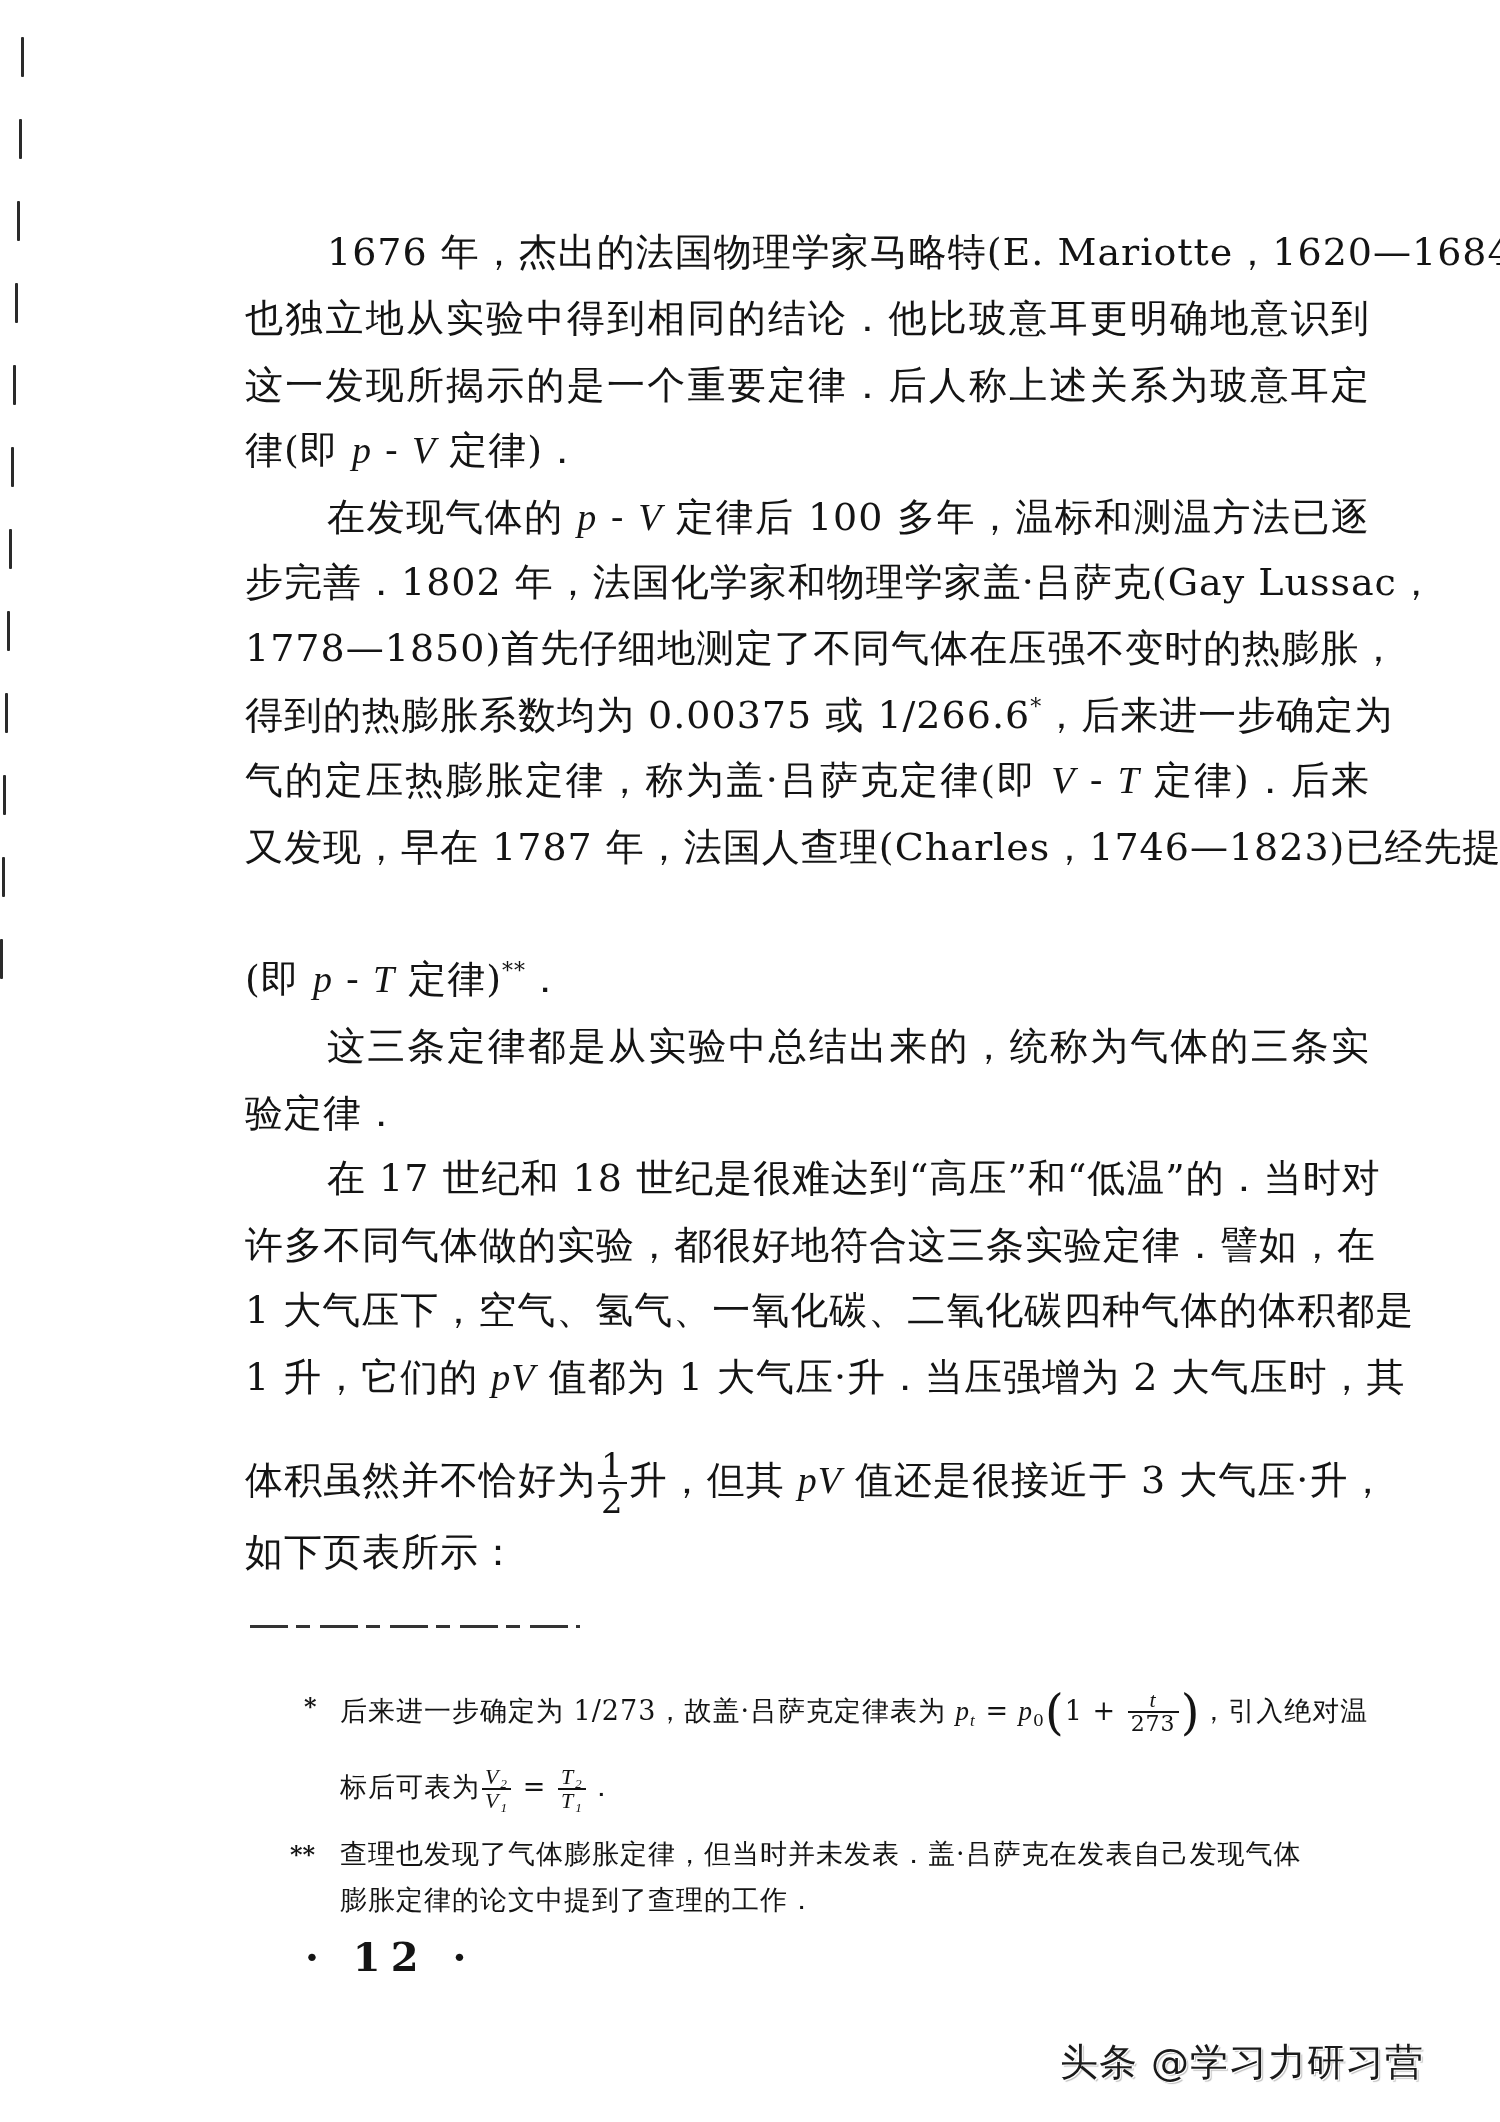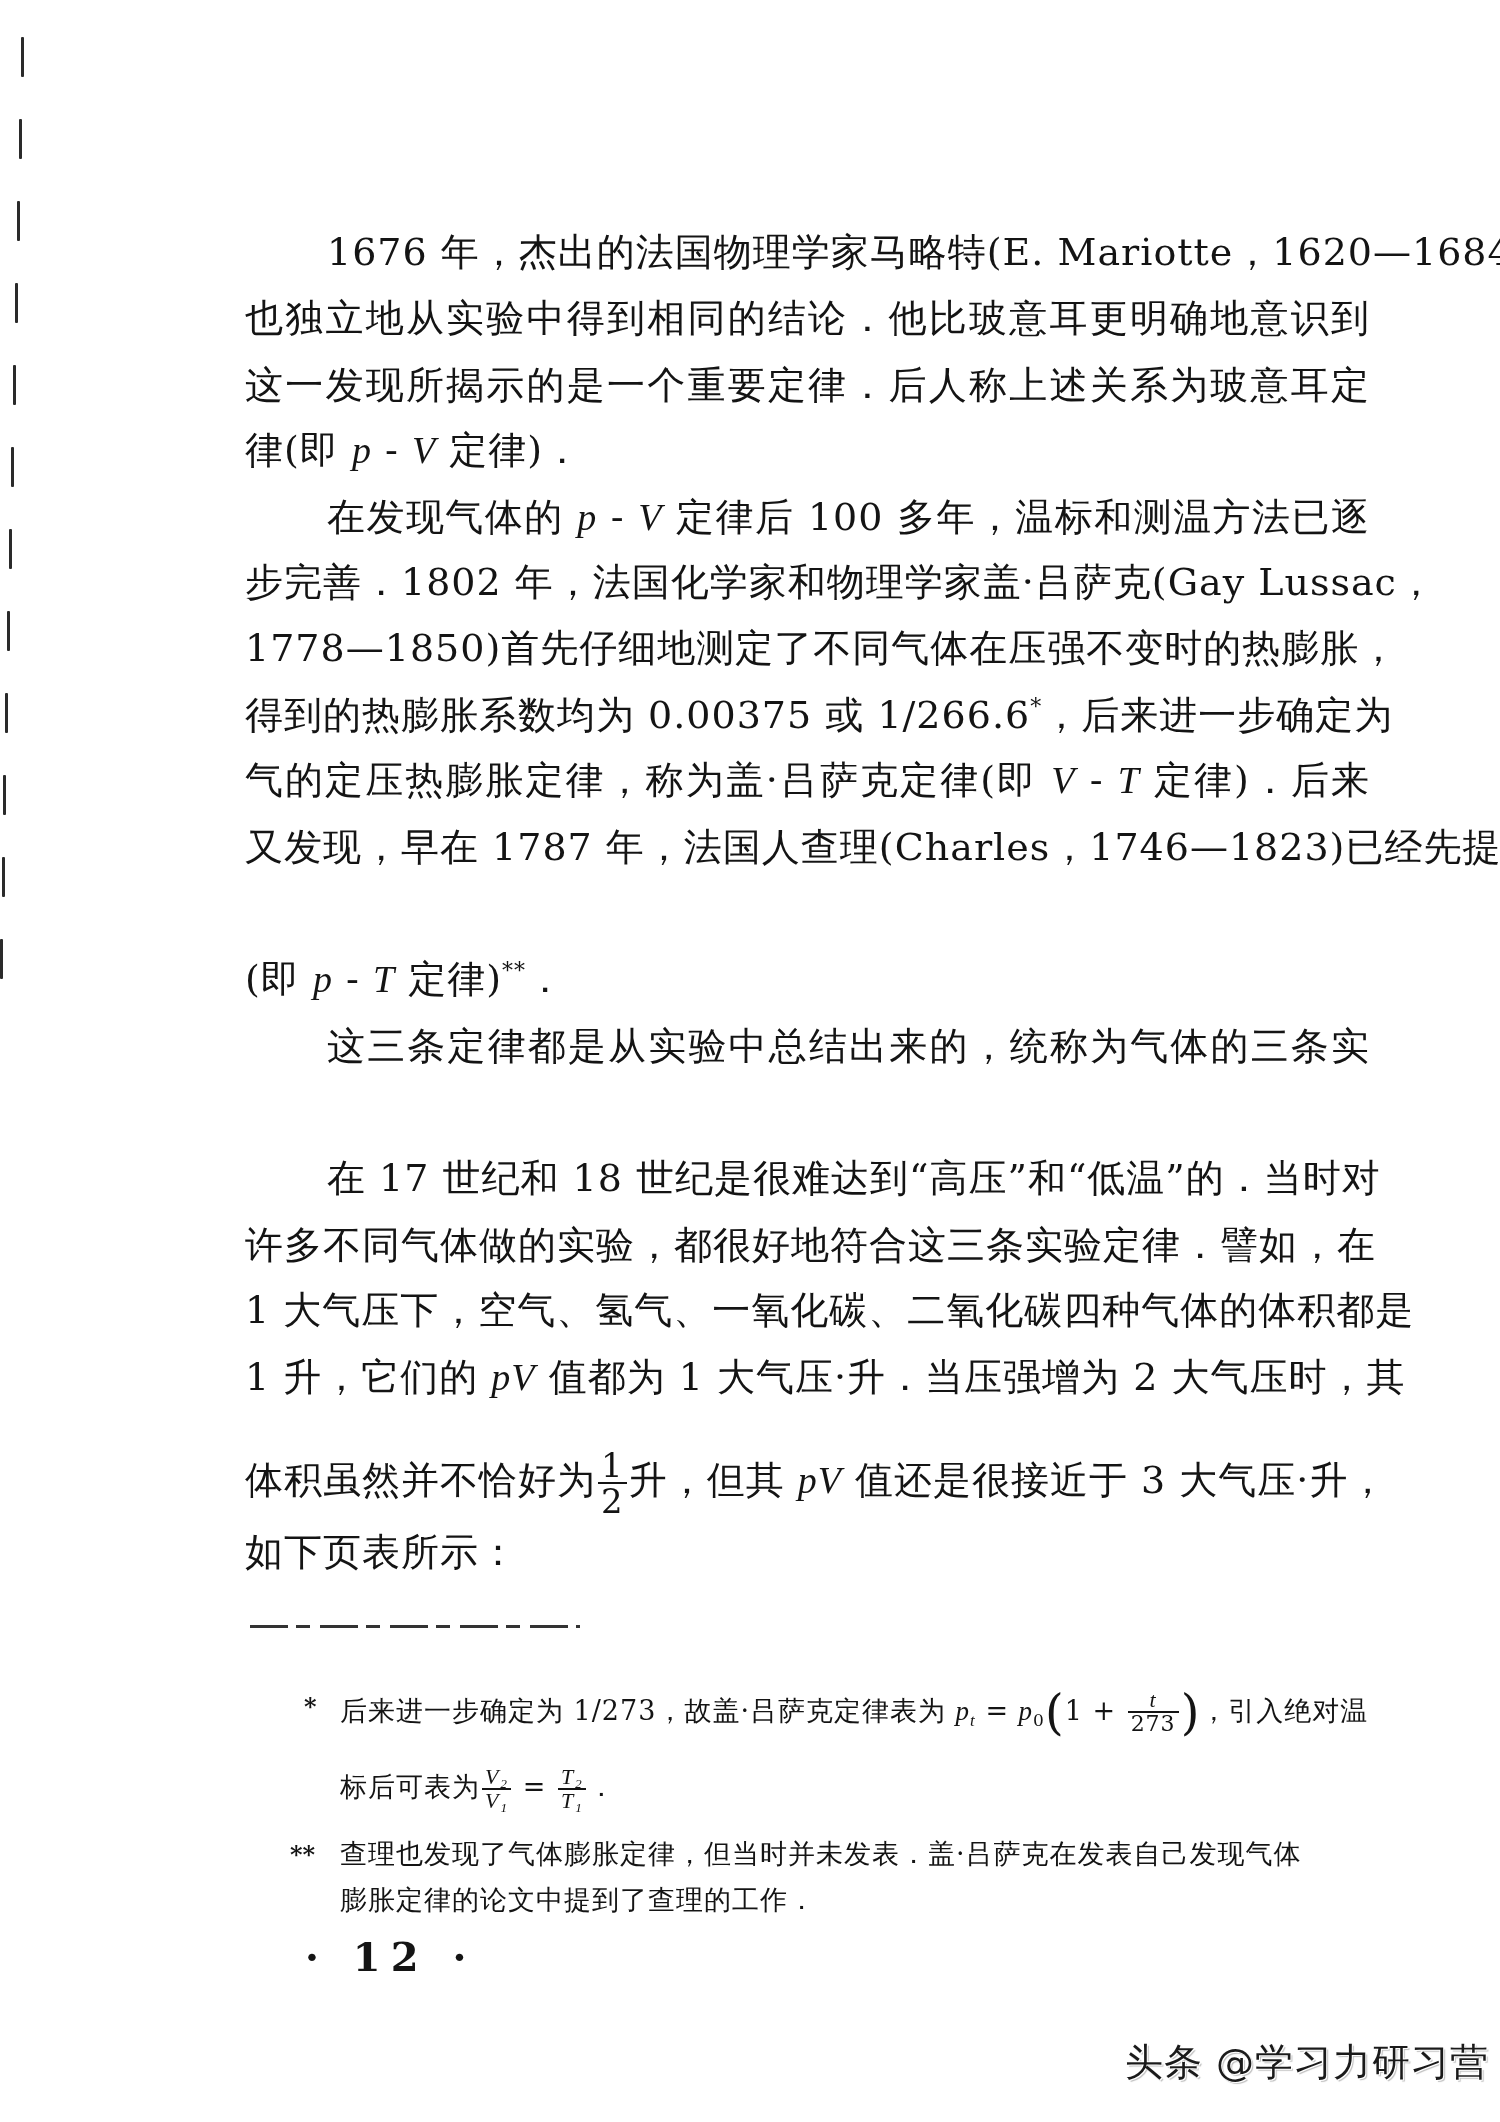--- a/index.html
+++ b/index.html
@@ -30,21 +30,21 @@
   .separator { position:absolute; left:250px; top:1625px; width:330px; height:3px;
     background:repeating-linear-gradient(90deg,#333 0 38px,transparent 38px 46px,#333 46px 60px,transparent 60px 70px); }
 
   .fn { position:absolute; font-size:27px; line-height:36px; white-space:nowrap; letter-spacing:1px; }
   .fn-mark { position:absolute; font-size:24px; font-weight:bold; }
   .fn .frac-inline { font-size:22px; }
   .paren { font-size:48px; vertical-align:middle; line-height:0; font-weight:200; }
 
   .page-num { position:absolute; left:305px; top:1935px; font-size:40px; line-height:44px; letter-spacing:10px;font-weight:bold; }
 
-  .watermark { position:absolute; left:1125px; top:2040px; font-family:"DejaVu Sans","Liberation Sans",sans-serif;
+  .watermark { position:absolute; left:1060px; top:2040px; font-family:"DejaVu Sans","Liberation Sans",sans-serif;
     font-size:38px; line-height:44px; color:#1a1a1a; text-shadow:1px 1px 0 #ffffff, -1px -1px 0 #ffffff, 2px 2px 1px rgba(0,0,0,0.25); letter-spacing:1px; }
 </style>
 </head>
 <body>
 
 <div class="page">
 
   <div class="margin-marks">
     <div class="mark" style="left:21px;top:37px"></div>
     <div class="mark" style="left:19px;top:119px"></div>
@@ -77,20 +77,21 @@
   </div>
   <div class="line" style="top:755px">
     <span>气的定压热膨胀定律，称为盖·吕萨克定律(即 </span><span class="it">V</span><span> - </span><span class="it">T</span><span> 定律)．后来</span>
   </div>
   <div class="line" style="top:822px">又发现，早在 1787 年，法国人查理(Charles，1746—1823)已经先提</div>
   <div class="line short" style="top:954px">
     <span>(即 </span><span class="it">p</span><span> - </span><span class="it">T</span><span> 定律)</span><span class="sup">**</span><span>．</span>
   </div>
 
   <div class="line indent" style="top:1021px">这三条定律都是从实验中总结出来的，统称为气体的三条实</div>
+  <div class="line short" style="top:1088px">验定律．</div>
 
   <div class="line indent" style="top:1153px">在 17 世纪和 18 世纪是很难达到“高压”和“低温”的．当时对</div>
   <div class="line" style="top:1220px">许多不同气体做的实验，都很好地符合这三条实验定律．譬如，在</div>
   <div class="line" style="top:1285px">1 大气压下，空气、氢气、一氧化碳、二氧化碳四种气体的体积都是</div>
   <div class="line" style="top:1352px">
     <span>1 升，它们的 </span><span class="it">pV</span><span> 值都为 1 大气压·升．当压强增为 2 大气压时，其</span>
   </div>
   <div class="line" style="top:1448px; height:70px; line-height:50px">
     <span>体积虽然并不恰好为</span><span class="frac-inline" style="font-size:34px"><span class="num">1</span><span class="den">2</span></span><span>升，但其 </span><span class="it">pV</span><span> 值还是很接近于 3 大气压·升，</span>
   </div>

